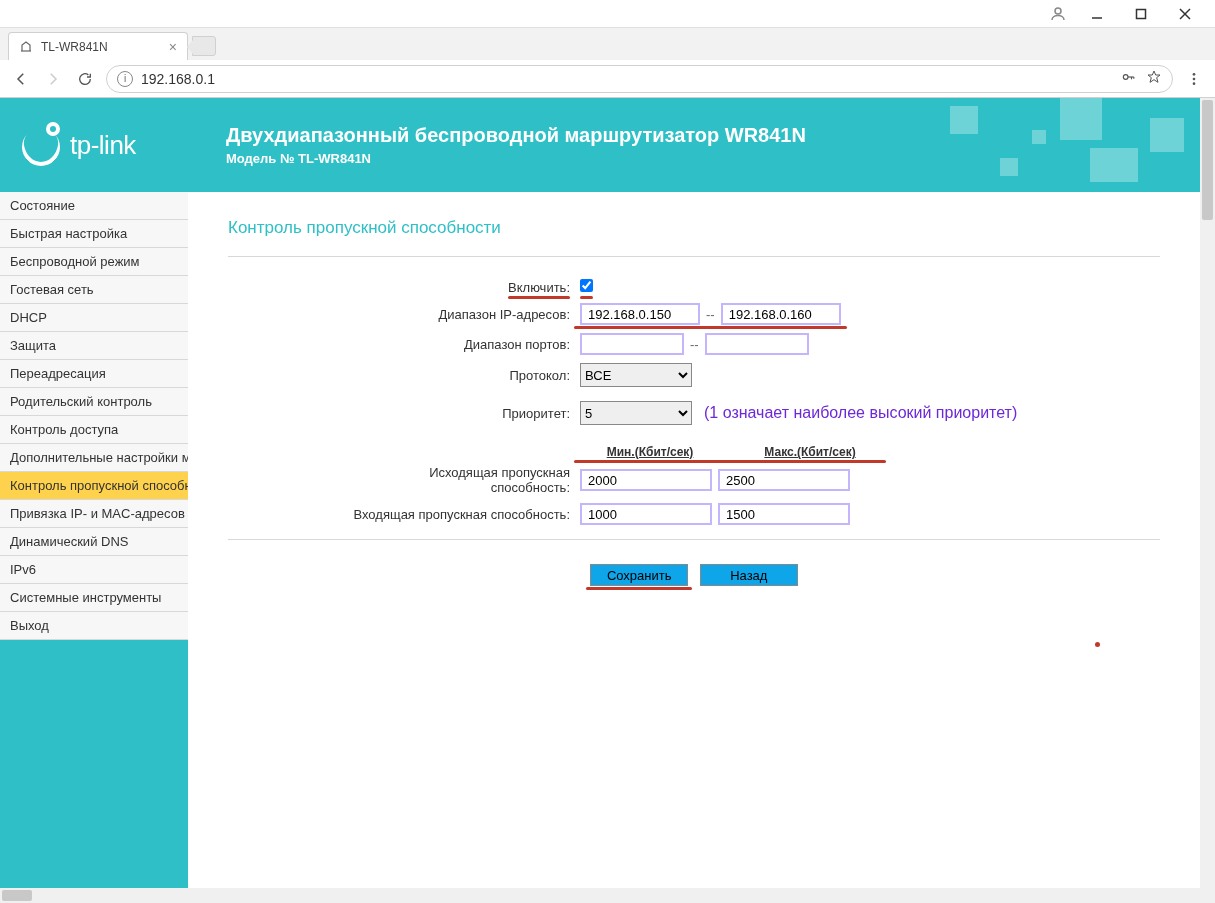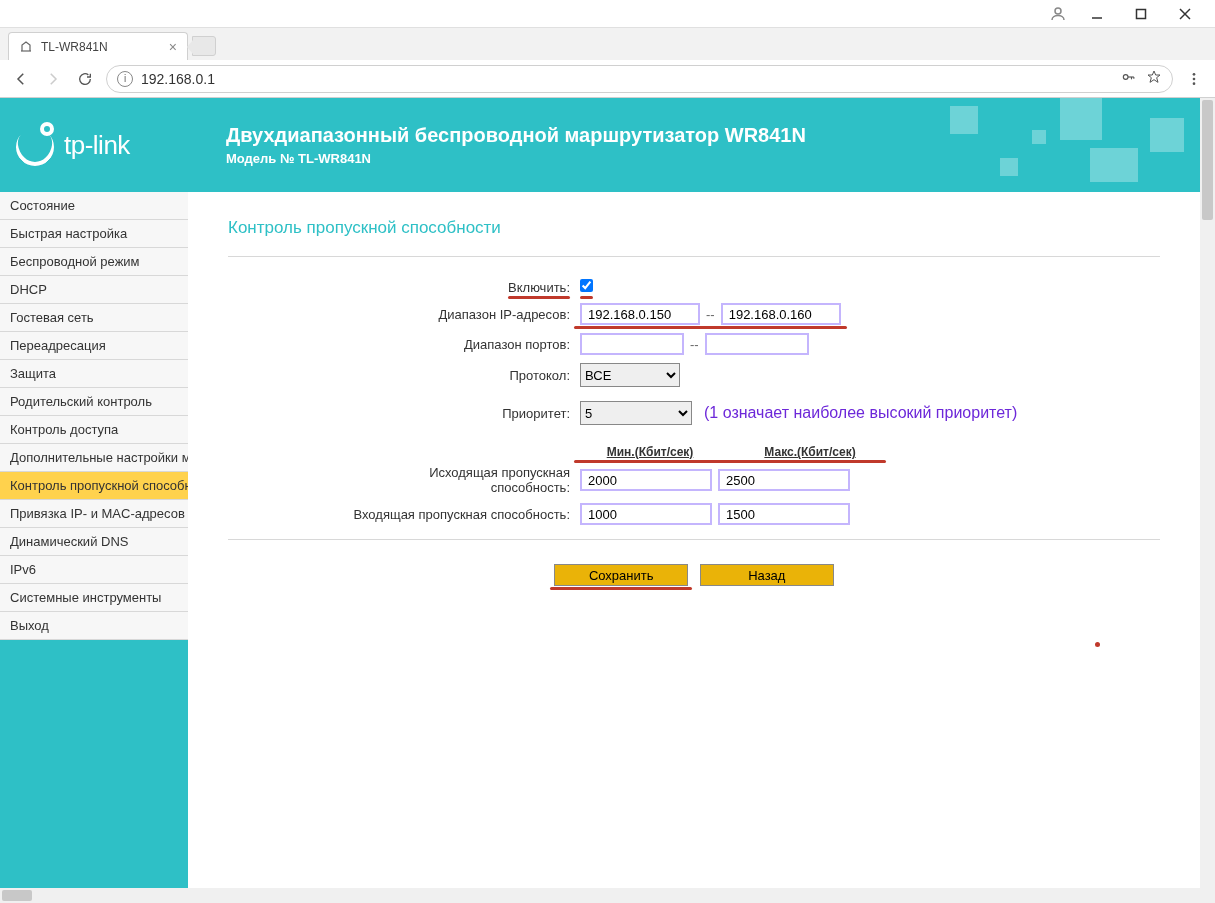--- a/index.html
+++ b/index.html
@@ -46,21 +46,21 @@
   
   .viewport { height: calc(903px - 28px - 32px - 38px - 15px); overflow: hidden; position: relative; }
   .page { width: 1200px; display: flex; flex-direction: column; }
   .vscroll { position: absolute; right: 0; top: 0; width: 15px; height: 100%; background: #f0f0f0; }
   .vscroll-thumb { position: absolute; right: 2px; top: 2px; width: 11px; height: 120px; background: #c8c8c8; border-radius: 2px; }
 
   .router-header {
     height: 94px; background: #2ec0c6; display: flex; align-items: center; color: #fff;
     position: relative; overflow: hidden;
   }
-  .logo-wrap { width: 190px; display: flex; align-items: center; padding-left: 16px; gap: 6px; }
+  .logo-wrap { width: 190px; display: flex; align-items: center; padding-left: 22px; gap: 6px; }
   .logo-mark { width: 42px; height: 42px; position: relative; }
   .logo-mark .cup { width: 38px; height: 38px; border: 4px solid #fff; border-radius: 50%; border-top: none; border-right: none; transform: rotate(-45deg); position:absolute; bottom:0; left:0;}
   .logo-mark .dot { width: 14px; height: 14px; border: 4px solid #fff; border-radius: 50%; position:absolute; top:-2px; right:4px; background:#2ec0c6;}
   .logo-text { font-size: 26px; font-weight: 400; letter-spacing: -0.5px; }
   .hdr-texts { padding-left: 36px; }
   .hdr-title { font-size: 20px; font-weight: bold; }
   .hdr-model { font-size: 13px; font-weight: bold; margin-top: 4px; }
   .hdr-deco { position: absolute; right: 0; top: 0; width: 260px; height: 100%; opacity: 0.3; }
 
   .body-row { display: flex; min-height: 714px; }
@@ -88,21 +88,21 @@
   .ctrl input.w3 { width: 132px; }
   .ctrl select { height: 24px; font-size: 13px; border: 1px solid #888; background:#efefef;}
   .sep { font-size: 13px; color: #666; }
   .hint { font-size: 16px; color: #6d28d9; margin-left: 6px; }
 
   .th-row { display:flex; margin-left: 352px; gap: 6px; margin-top:20px; margin-bottom:6px; }
   .th-cell { width: 140px; text-align:center; font-size:12px; font-weight:bold; }
 
   .btns { text-align: center; margin-top: 24px; }
   .btns button {
-    width: 134px; height: 22px; font-size: 13px; background: #eab308; border: 1px solid #888;
+    width: 98px; height: 22px; font-size: 13px; background: #0ea5e9; border: 1px solid #888;
     margin: 0 4px; cursor: pointer;
   }
 
   .underline-red { position: relative; }
   .underline-red::after {
     content: ""; position: absolute; left: 0; right: 0; bottom: -4px; height: 3px;
     background: #c0392b; border-radius: 2px;
   }
   .underline-wide::after { left:-6px; right:-6px; }
 
@@ -223,24 +223,24 @@
     <rect x="92" y="32" width="14" height="14" fill="#fff"></rect>
   </svg>
 </div>
 
 <div class="body-row">
   <nav class="sidebar">
     <ul class="menu" id="menu">
             <li>Состояние</li>
             <li>Быстрая настройка</li>
             <li>Беспроводной режим</li>
+            <li>Гостевая сеть</li>
             <li>DHCP</li>
-            <li>Гостевая сеть</li>
+            <li>Защита</li>
             <li>Переадресация</li>
-            <li>Защита</li>
             <li>Родительский контроль</li>
             <li>Контроль доступа</li>
             <li>Дополнительные настройки маршрутизации</li>
             <li class="active">Контроль пропускной способности</li>
             <li>Привязка IP- и MAC-адресов</li>
             <li>Динамический DNS</li>
             <li>IPv6</li>
             <li>Системные инструменты</li>
             <li>Выход</li>
           </ul>
@@ -276,21 +276,21 @@
         <div class="ctrl">
           <input type="text" class="w2" value="" style="">
           <span class="sep">--</span>
           <input type="text" class="w2" value="" style="">
         </div>
       </div>
 
       <div class="row">
         <div class="lab">Протокол:</div>
         <div class="ctrl">
-          <select style="width:100px">
+          <select style="width:112px">
             <option>ВСЕ</option>
           </select>
         </div>
       </div>
 
       <div class="row" style="margin-top:14px;">
         <div class="lab">Приоритет:</div>
         <div class="ctrl">
           <select style="width:112px">
             <option>5</option>

